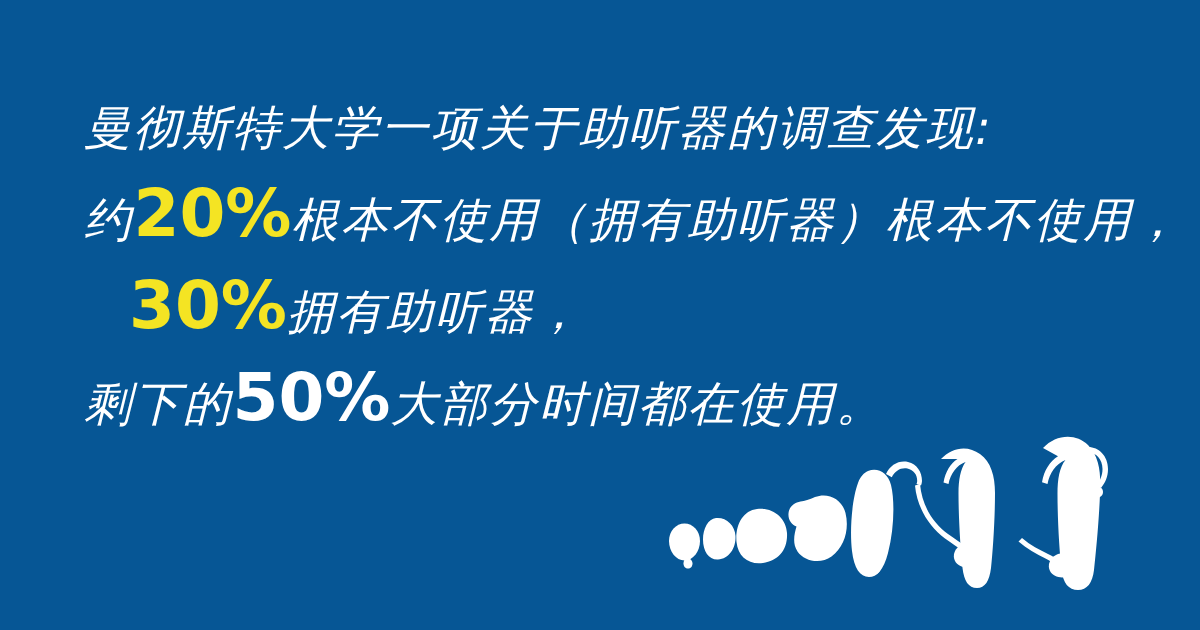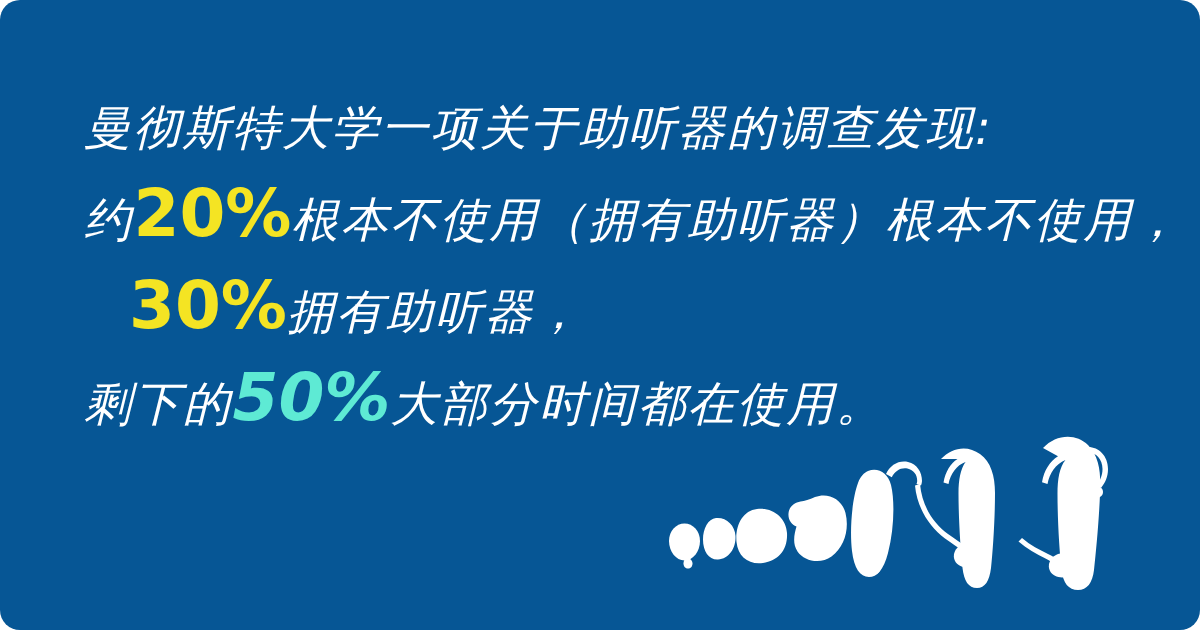--- a/index.html
+++ b/index.html
@@ -12,21 +12,20 @@
     overflow: hidden;
     font-family: "DejaVu Sans", sans-serif;
   }
 
   #poster {
     position: relative;
     width: 1200px;
     height: 630px;
     background: #065695;
     overflow: hidden;
-    border-radius: 20px;
   }
 
   
   #text-block {
     position: absolute;
     left: 84px;
     top: 86px;
     width: 1020px;
   }
 
@@ -82,21 +81,21 @@
 
     <div class="text-line" style="color: rgb(255, 255, 255);">
       <span class="seg">约</span><span class="hl" style="color: rgb(244, 228, 35);">20%</span><span class="seg">根本不使用（拥有助听器）根本不使用，</span>
     </div>
 
     <div class="text-line" style="color: rgb(255, 255, 255);">
       <span class="hl" style="color: rgb(244, 228, 35); margin-left: 45px;">30%</span><span class="seg">拥有助听器，</span>
     </div>
 
     <div class="text-line" style="color: rgb(255, 255, 255);">
-      <span class="seg">剩下的</span><span class="hl" style="color: #5eead4; font-style: italic;">50%</span><span class="seg">大部分时间都在使用。</span>
+      <span class="seg">剩下的</span><span class="hl" style="color: #ffffff;">50%</span><span class="seg">大部分时间都在使用。</span>
     </div>
 
   </div>
 
   <div id="hearing-aid-illustration">
     <svg viewBox="0 0 470 185" xmlns="http://www.w3.org/2000/svg" aria-hidden="true">
       <g fill="#FFFFFF">
 
         <g fill="#FFFFFF">
           <path d="M24.5 105.5

